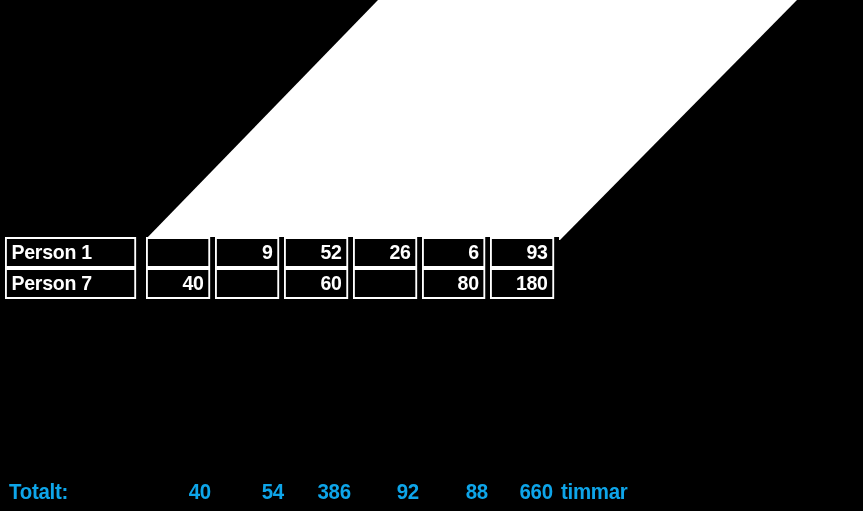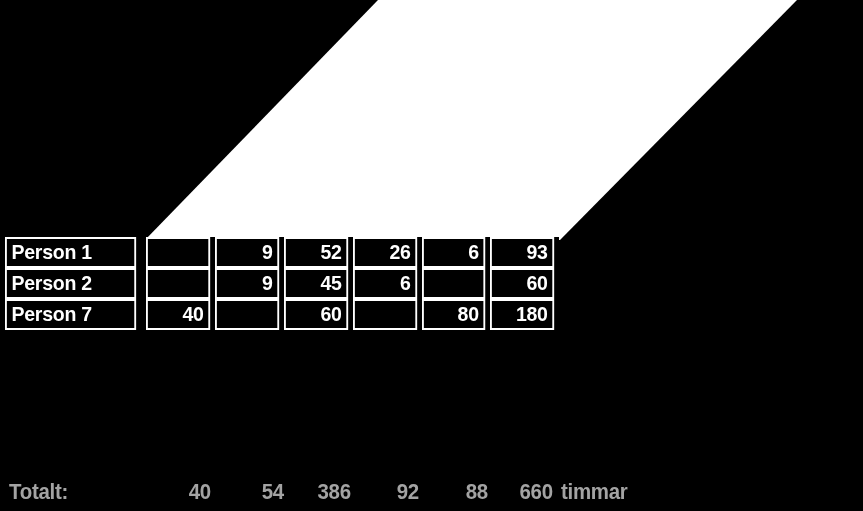--- a/index.html
+++ b/index.html
@@ -80,21 +80,21 @@
   col.c-6    { width: 68px;  }
   col.c-7    { width: 69px;  }
 
   
   .totals {
     position: absolute;
     left: 5px;
     top: 477px;
     width: 700px;
     height: 30px;
-    color: #a3a3a3;
+    color: #0ea5e9;
     font-family: "Liberation Sans", "DejaVu Sans", sans-serif;
     font-weight: bold;
     font-size: 22px;
     line-height: 30px;
     letter-spacing: -0.3px;
     white-space: nowrap;
   }
   .totals .cell {
     position: absolute;
     top: 0;
@@ -151,29 +151,20 @@
       <tr>
         <td class="name">Person 1</td>
         <td class="num"></td>
         <td class="num">9</td>
         <td class="num">52</td>
         <td class="num">26</td>
         <td class="num">6</td>
         <td class="num">93</td>
       </tr>
 
-      <tr>
-        <td class="name">Person 2</td>
-        <td class="num"></td>
-        <td class="num">9</td>
-        <td class="num">45</td>
-        <td class="num">6</td>
-        <td class="num"></td>
-        <td class="num">60</td>
-      </tr>
 
 
 
 
 
       <tr>
         <td class="name">Person 7</td>
         <td class="num">40</td>
         <td class="num"></td>
         <td class="num">60</td>

